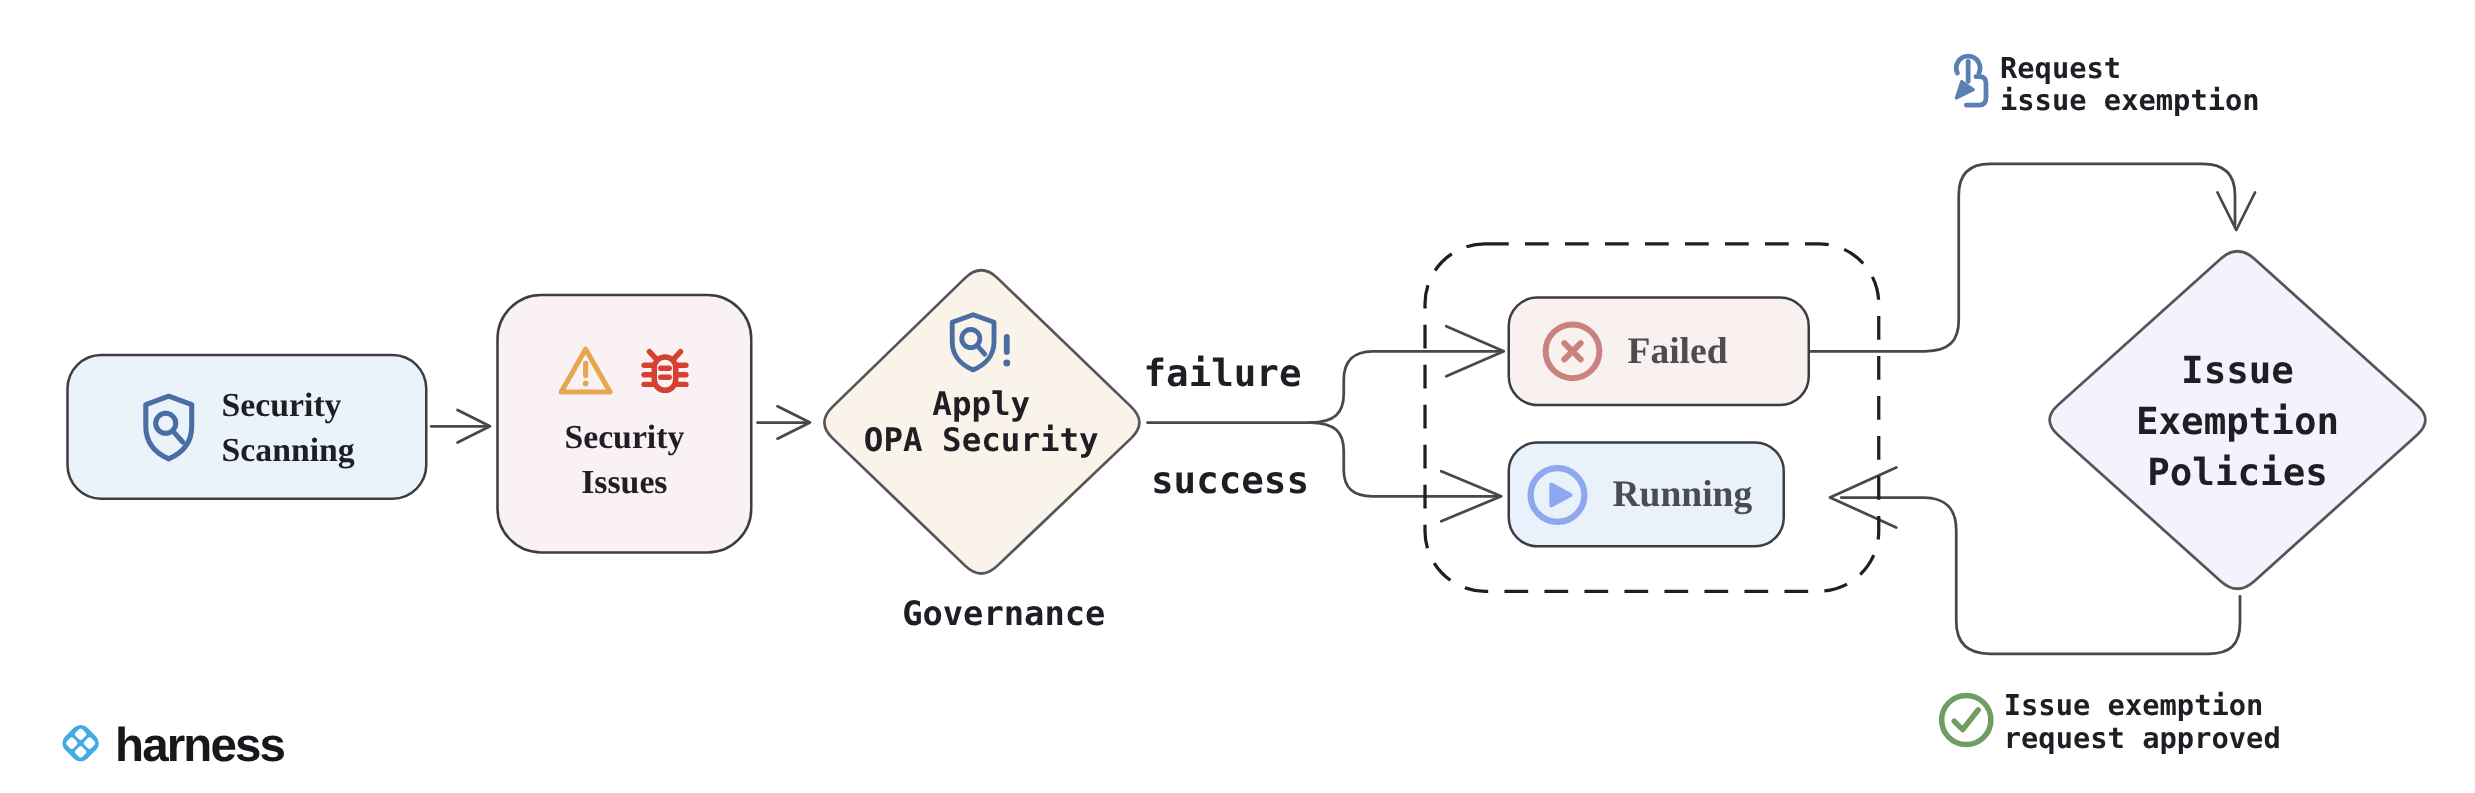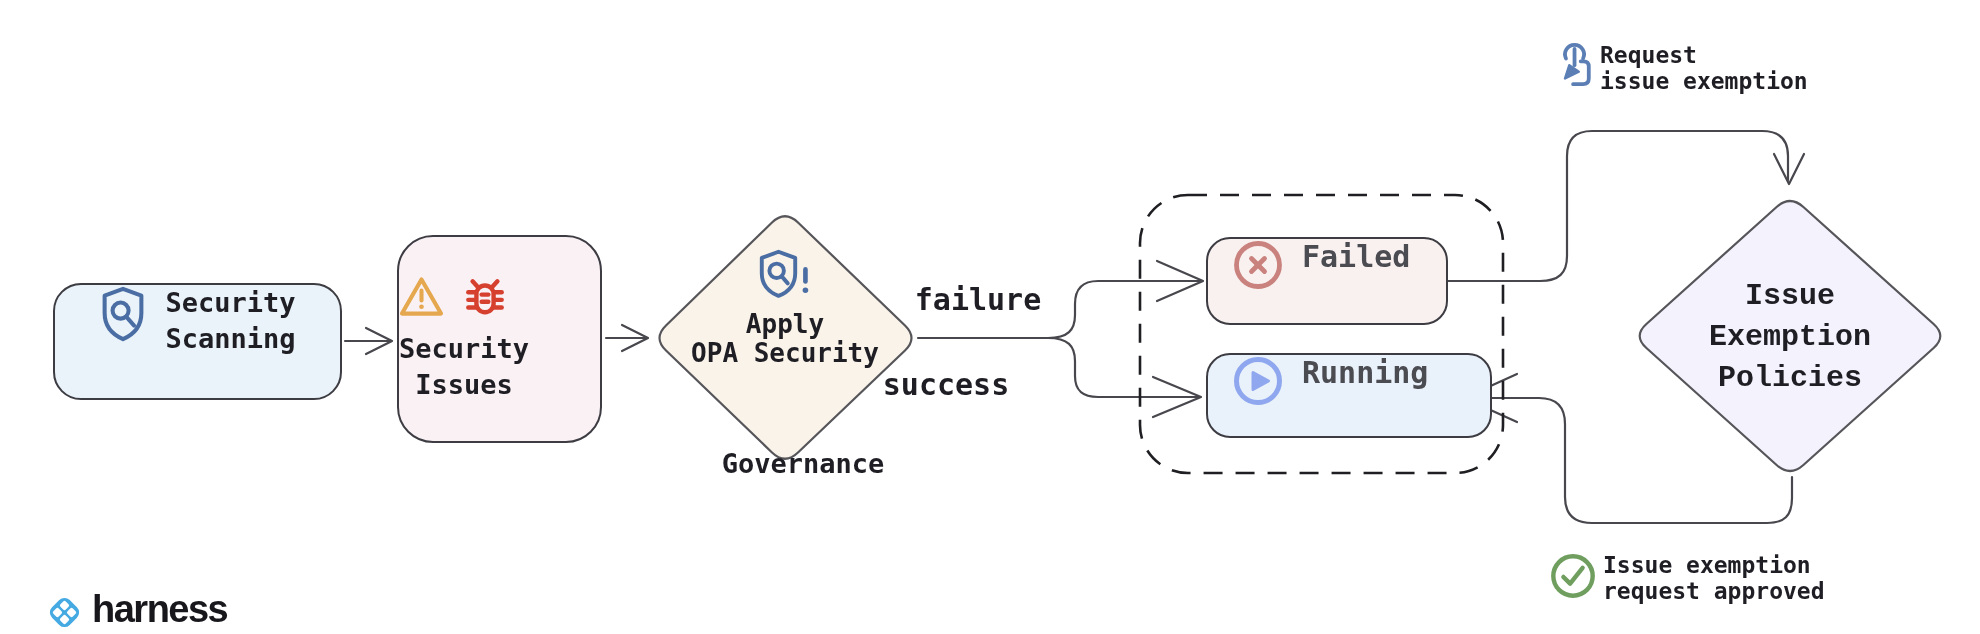--- a/index.html
+++ b/index.html
@@ -5,44 +5,44 @@
   html,body{margin:0;padding:0;background:#ffffff;}
   #canvas{
     position:relative;width:1980px;height:634px;background:#ffffff;overflow:hidden;
     font-family:"DejaVu Sans Mono","Liberation Mono",monospace;color:#1e1e24;
   }
   .abs{position:absolute;}
   svg{display:block;}
   
   .node{
     position:absolute;box-sizing:border-box;border:2.2px solid #3c3c42;
-    display:flex;align-items:flex-start;justify-content:center;
+    display:flex;align-items:center;justify-content:center;font-family:Liberation Serif, serif;
   }
   .node-scan{left:53px;top:283px;width:289px;height:117px;border-radius:28px;background:#eaf3fa;gap:18px;}
   .node-issues{left:397px;top:235px;width:205px;height:208px;border-radius:36px;background:#faf1f4;flex-direction:column;gap:13px;}
   .node-failed{left:1206px;top:237px;width:242px;height:88px;border-radius:24px;background:#f9f1f0;gap:18px;justify-content:flex-start;padding-left:24px;}
-  .node-running{left:1206px;top:353px;width:286px;height:85px;border-radius:24px;background:#e9f1fb;gap:18px;justify-content:flex-start;padding-left:24px;}
+  .node-running{left:1206px;top:353px;width:222px;height:85px;border-radius:24px;background:#e9f1fb;gap:18px;justify-content:flex-start;padding-left:12px;}
   .node-text{font-size:27px;line-height:36px;font-weight:700;}
   .node-text.center{text-align:center;}
   .status-label{font-size:30px;font-weight:700;color:#4b4b52;}
   .icon-row{display:flex;align-items:center;gap:20px;}
   
   .diamond-overlay{position:absolute;display:flex;flex-direction:column;align-items:center;pointer-events:none;}
   .ov-gov{left:653px;top:249px;width:264px;gap:9px;}
   .ov-gov .node-text{font-size:26px;line-height:29px;}
   .ov-exem{left:1633px;top:276px;width:314px;}
-  .ov-exem .node-text{font-size:30px;line-height:41px;text-align:center;font-family:Liberation Mono, monospace;}
+  .ov-exem .node-text{font-size:30px;line-height:41px;text-align:center;}
   
   .caption{position:absolute;font-size:27px;font-weight:700;text-align:center;}
   .edge-label{position:absolute;font-size:30px;font-weight:700;text-align:center;}
   
   .annot{position:absolute;display:flex;align-items:flex-start;gap:6px;}
   .annot-text{font-size:23px;line-height:26px;font-weight:700;}
   
-  .brand{position:absolute;left:46px;top:588px;display:flex;align-items:flex-end;gap:9px;}
+  .brand{position:absolute;left:46px;top:576px;display:flex;align-items:flex-start;gap:9px;}
   .wordmark{font-family:"Liberation Sans","DejaVu Sans",sans-serif;font-size:38px;font-weight:700;
             letter-spacing:-1.5px;color:#17171c;}
 </style>
 </head>
 <body>
 
 <div id="canvas">
 
   <svg class="abs" style="left:0;top:0;" width="1980" height="634" viewBox="0 0 1980 634">
     <g fill="none" stroke="#47474d" stroke-width="2.2" stroke-linecap="round" stroke-linejoin="round">
@@ -121,24 +121,24 @@
         <path d="M25.5 29.5 L32 37"></path>
         <path d="M51 22 V35" stroke-width="5"></path>
         <circle cx="51" cy="44.5" r="3" fill="#4a6da4" stroke="none"></circle>
       </svg>
     </span>
     <div class="node-text center">
       <div>Apply</div>
       <div>OPA Security</div>
     </div>
   </div>
-  <div class="caption" style="left:693px;top:448px;width:220px;text-align:center;">Governance</div>
+  <div class="caption" style="left:693px;top:476px;width:220px;text-align:center;">Governance</div>
 
   <div class="edge-label" style="left:898px;top:282px;width:160px;">failure</div>
-  <div class="edge-label" style="left:866px;top:367px;width:160px;">success</div>
+  <div class="edge-label" style="left:904px;top:367px;width:160px;">success</div>
 
   <div class="node node-failed">
     <span>
       <svg width="52" height="52" viewBox="0 0 52 52" fill="none" stroke="#c9827d" stroke-width="4.8" stroke-linecap="round">
         <circle cx="26" cy="26" r="21.5"></circle>
         <path d="M19.5 19.5 L32.5 32.5"></path>
         <path d="M32.5 19.5 L19.5 32.5"></path>
       </svg>
     </span>
     <span class="status-label">Failed</span>

